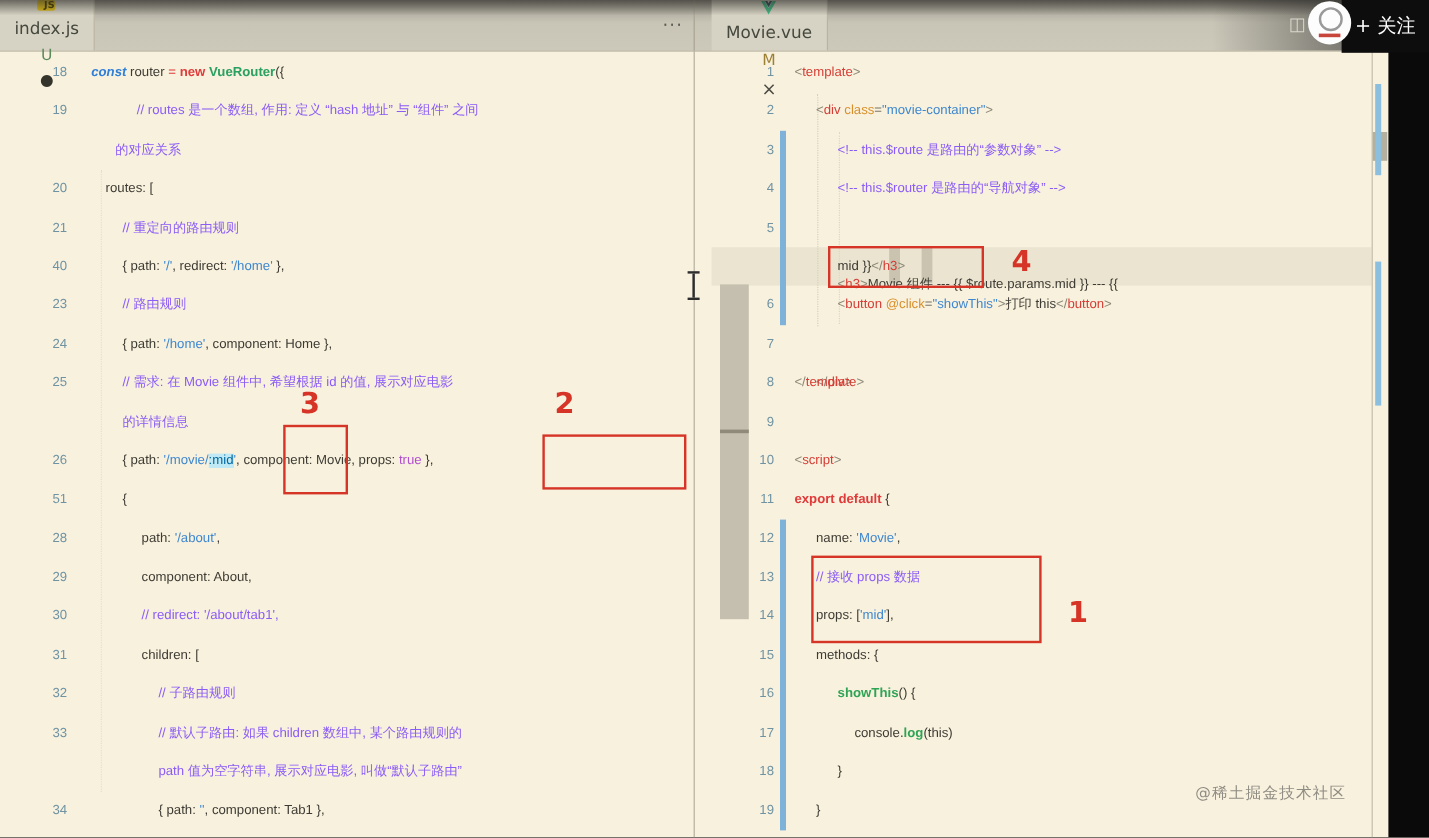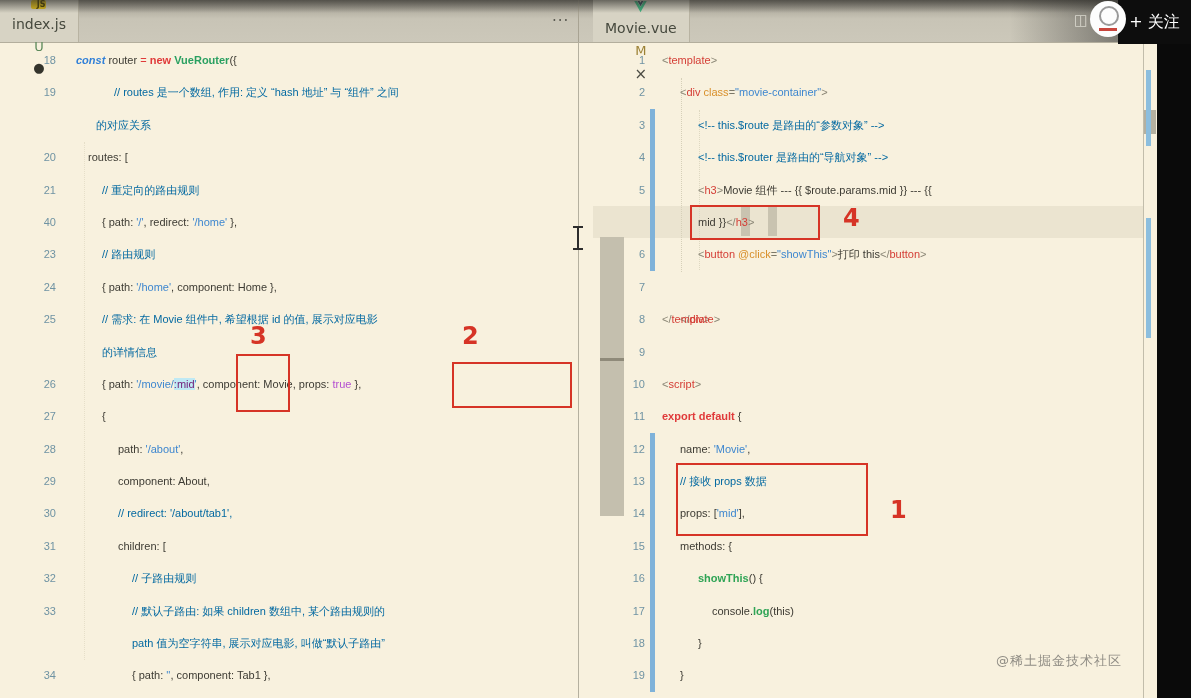--- a/index.html
+++ b/index.html
@@ -40,26 +40,26 @@
   #pane-left{left:0;width:578px;}
   #pane-right{left:593px;width:550px;}
   .row{display:flex;height:32.4px;line-height:32.4px;white-space:pre;
        font-family:Liberation Sans, sans-serif;font-size:11px;}
   .lnum{flex:none;text-align:right;color:#6f93a3;}
   #pane-left .lnum{width:56px;}
   #pane-right .lnum{width:52px;}
   .code{flex:none;}
   #pane-left .code{margin-left:20px;}
   #pane-right .code{margin-left:17px;}
-  .tk-pl{color:#3d3b33}.tk-cmt{color:#0369a1}.tk-str{color:#3e87cf}
+  .tk-pl{color:#3d3b33}.tk-cmt{color:#8b5cf6}.tk-str{color:#3e87cf}
   .tk-kc{color:#2f7fd8;font-style:italic;font-weight:bold}
   .tk-kr{color:#e03a3a;font-weight:bold}.tk-op{color:#e03a3a}.tk-op2{color:#7c7868}
   .tk-cl{color:#2aa061;font-weight:bold}.tk-fn{color:#2fa455;font-weight:bold}
   .tk-bool{color:#b44fd1}.tk-tag{color:#d43d35}.tk-br{color:#8a8675}.tk-attr{color:#d88f2a}
-  .tk-hlm{color:#701a75;background:#bfe9f4}
+  .tk-hlm{color:#0369a1;background:#bfe9f4}
   
   .deco{position:absolute;z-index:1;}
   .curline{left:593px;top:206px;width:550px;height:32px;background:#ebe4d0;}
   .handle{width:9px;height:30px;background:#c9c3b0;top:206px;}
   .guide{width:0;border-left:1px dotted #d6d0b9;}
   .changebar{left:650px;width:5px;background:#7fb2d9;z-index:3;}
   .pane-sep{left:578px;top:42px;width:1px;height:656px;background:#b5b09f;z-index:3;}
   .lscroll{left:600px;top:237px;width:24px;height:279px;background:#c4bfae;z-index:4;}
   .lscroll-tick{left:600px;top:358px;width:24px;height:3px;background:#8f8a7a;z-index:5;}
   .ruler-line{left:1143px;top:42px;width:1px;height:656px;background:#c2bdab;z-index:3;}
@@ -118,36 +118,36 @@
       <div class="row"><div class="lnum">19</div><div class="code" style="padding-left: 38px;"><span class="tk-cmt">// routes 是一个数组, 作用: 定义 “hash 地址” 与 “组件” 之间</span></div></div>
       <div class="row"><div class="lnum"></div><div class="code" style="padding-left: 20px;"><span class="tk-cmt">的对应关系</span></div></div>
       <div class="row"><div class="lnum">20</div><div class="code" style="padding-left: 12px;"><span class="tk-pl">routes: [</span></div></div>
       <div class="row"><div class="lnum">21</div><div class="code" style="padding-left: 26px;"><span class="tk-cmt">// 重定向的路由规则</span></div></div>
       <div class="row"><div class="lnum">40</div><div class="code" style="padding-left: 26px;"><span class="tk-pl">{ path: </span><span class="tk-str">'/'</span><span class="tk-pl">, redirect: </span><span class="tk-str">'/home'</span><span class="tk-pl"> },</span></div></div>
       <div class="row"><div class="lnum">23</div><div class="code" style="padding-left: 26px;"><span class="tk-cmt">// 路由规则</span></div></div>
       <div class="row"><div class="lnum">24</div><div class="code" style="padding-left: 26px;"><span class="tk-pl">{ path: </span><span class="tk-str">'/home'</span><span class="tk-pl">, component: Home },</span></div></div>
       <div class="row"><div class="lnum">25</div><div class="code" style="padding-left: 26px;"><span class="tk-cmt">// 需求: 在 Movie 组件中, 希望根据 id 的值, 展示对应电影</span></div></div>
       <div class="row"><div class="lnum"></div><div class="code" style="padding-left: 26px;"><span class="tk-cmt">的详情信息</span></div></div>
       <div class="row"><div class="lnum">26</div><div class="code" style="padding-left: 26px;"><span class="tk-pl">{ path: </span><span class="tk-str">'/movie/</span><span class="tk-hlm">:mid</span><span class="tk-str">'</span><span class="tk-pl">, component: Movie, props: </span><span class="tk-bool">true</span><span class="tk-pl"> },</span></div></div>
-      <div class="row"><div class="lnum">27</div><div class="code" style="padding-left: 26px;"><span class="tk-pl">{</span></div></div>
+      <div class="row"><div class="lnum">51</div><div class="code" style="padding-left: 26px;"><span class="tk-pl">{</span></div></div>
       <div class="row"><div class="lnum">28</div><div class="code" style="padding-left: 42px;"><span class="tk-pl">path: </span><span class="tk-str">'/about'</span><span class="tk-pl">,</span></div></div>
       <div class="row"><div class="lnum">29</div><div class="code" style="padding-left: 42px;"><span class="tk-pl">component: About,</span></div></div>
       <div class="row"><div class="lnum">30</div><div class="code" style="padding-left: 42px;"><span class="tk-cmt">// redirect: '/about/tab1',</span></div></div>
       <div class="row"><div class="lnum">31</div><div class="code" style="padding-left: 42px;"><span class="tk-pl">children: [</span></div></div>
       <div class="row"><div class="lnum">32</div><div class="code" style="padding-left: 56px;"><span class="tk-cmt">// 子路由规则</span></div></div>
       <div class="row"><div class="lnum">33</div><div class="code" style="padding-left: 56px;"><span class="tk-cmt">// 默认子路由: 如果 children 数组中, 某个路由规则的</span></div></div>
       <div class="row"><div class="lnum"></div><div class="code" style="padding-left: 56px;"><span class="tk-cmt">path 值为空字符串, 展示对应电影, 叫做“默认子路由”</span></div></div>
       <div class="row"><div class="lnum">34</div><div class="code" style="padding-left: 56px;"><span class="tk-pl">{ path: </span><span class="tk-str">''</span><span class="tk-pl">, component: Tab1 },</span></div></div>
     </div>
   <div class="pane" id="pane-right">
       <div class="row"><div class="lnum">1</div><div class="code" style="padding-left: 0px;"><span class="tk-br">&lt;</span><span class="tk-tag">template</span><span class="tk-br">&gt;</span></div></div>
       <div class="row"><div class="lnum">2</div><div class="code" style="padding-left: 18px;"><span class="tk-br">&lt;</span><span class="tk-tag">div</span><span class="tk-pl"> </span><span class="tk-attr">class</span><span class="tk-op2">=</span><span class="tk-str">"movie-container"</span><span class="tk-br">&gt;</span></div></div>
       <div class="row"><div class="lnum">3</div><div class="code" style="padding-left: 36px;"><span class="tk-cmt">&lt;!-- this.$route 是路由的“参数对象” --&gt;</span></div></div>
       <div class="row"><div class="lnum">4</div><div class="code" style="padding-left: 36px;"><span class="tk-cmt">&lt;!-- this.$router 是路由的“导航对象” --&gt;</span></div></div>
-      <div class="row"><div class="lnum">5</div><div class="code" style="padding-left: 36px;"><span class="tk-br">&lt;</span><span class="tk-tag">h3</span><span class="tk-br">&gt;</span><span class="tk-pl">Movie 组件 --- {{ $route.params.mid }} --- {{</span></div></div>
+      <div class="row"><div class="lnum">5</div><div class="code" style="padding-left: 36px; margin-top: 47px;"><span class="tk-br">&lt;</span><span class="tk-tag">h3</span><span class="tk-br">&gt;</span><span class="tk-pl">Movie 组件 --- {{ $route.params.mid }} --- {{</span></div></div>
       <div class="row"><div class="lnum"></div><div class="code" style="padding-left: 36px;"><span class="tk-pl">mid }}</span><span class="tk-br">&lt;/</span><span class="tk-tag">h3</span><span class="tk-br">&gt;</span></div></div>
       <div class="row"><div class="lnum">6</div><div class="code" style="padding-left: 36px;"><span class="tk-br">&lt;</span><span class="tk-tag">button</span><span class="tk-pl"> </span><span class="tk-attr">@click</span><span class="tk-op2">=</span><span class="tk-str">"showThis"</span><span class="tk-br">&gt;</span><span class="tk-pl">打印 this</span><span class="tk-br">&lt;/</span><span class="tk-tag">button</span><span class="tk-br">&gt;</span></div></div>
       <div class="row"><div class="lnum">7</div><div class="code" style="padding-left: 18px; margin-top: 32px;"><span class="tk-br">&lt;/</span><span class="tk-tag">div</span><span class="tk-br">&gt;</span></div></div>
       <div class="row"><div class="lnum">8</div><div class="code" style="padding-left: 0px;"><span class="tk-br">&lt;/</span><span class="tk-tag">template</span><span class="tk-br">&gt;</span></div></div>
       <div class="row"><div class="lnum">9</div><div class="code" style="padding-left: 0px;"></div></div>
       <div class="row"><div class="lnum">10</div><div class="code" style="padding-left: 0px;"><span class="tk-br">&lt;</span><span class="tk-tag">script</span><span class="tk-br">&gt;</span></div></div>
       <div class="row"><div class="lnum">11</div><div class="code" style="padding-left: 0px;"><span class="tk-kr">export default</span><span class="tk-pl"> {</span></div></div>
       <div class="row"><div class="lnum">12</div><div class="code" style="padding-left: 18px;"><span class="tk-pl">name: </span><span class="tk-str">'Movie'</span><span class="tk-pl">,</span></div></div>
       <div class="row"><div class="lnum">13</div><div class="code" style="padding-left: 18px;"><span class="tk-cmt">// 接收 props 数据</span></div></div>
       <div class="row"><div class="lnum">14</div><div class="code" style="padding-left: 18px;"><span class="tk-pl">props: [</span><span class="tk-str">'mid'</span><span class="tk-pl">],</span></div></div>

